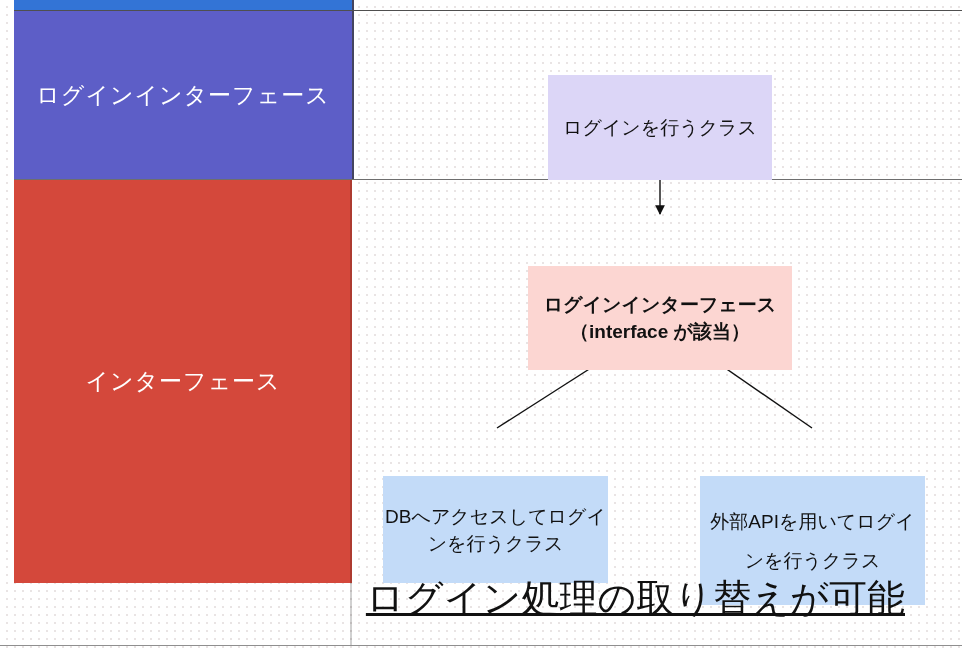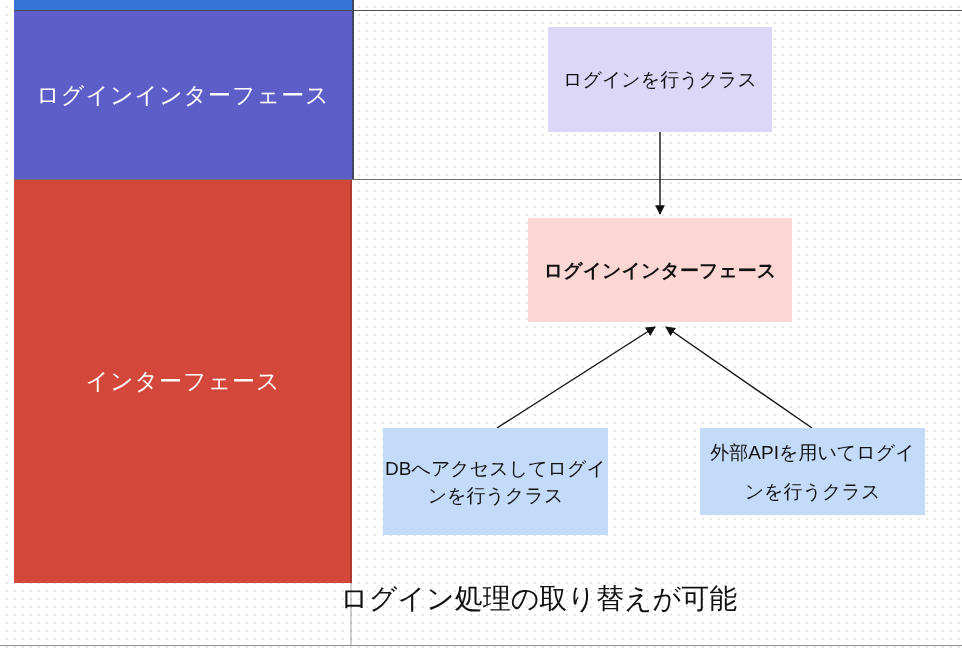--- a/index.html
+++ b/index.html
@@ -19,30 +19,30 @@
   .sec-iface{top:180px;height:403px;background:#d4483b;}
   .vline{position:absolute;left:352px;top:0;width:2px;height:179px;background:#45455f;}
   .vline2{position:absolute;left:350px;top:180px;width:2px;height:465px;background:rgba(0,0,0,0.18);}
   .hline{position:absolute;height:1px;background:#6e6e6e;}
   .hline.h1{left:14px;top:10px;width:948px;background:#4f4f4f;}
   .hline.h2{left:14px;top:179px;width:948px;}
   .hline.h3{left:0;top:645px;width:962px;background:#8f8f8f;}
   
   .node{
     position:absolute;display:flex;flex-direction:column;align-items:center;justify-content:center;
-    text-align:center;font-size:19px;line-height:27px;color:#111;
+    text-align:center;font-size:19px;line-height:27px;color:#111;margin-top:48px;
   }
   .node-login{left:548px;top:27px;width:224px;height:105px;background:#dcd6f7;}
   .node-interface{left:528px;top:218px;width:264px;height:104px;background:#fcd6d2;font-weight:bold;}
   .node-db{left:383px;top:428px;width:225px;height:107px;background:#c3dbf8;}
-  .node-api{left:700px;top:428px;width:225px;height:87px;background:#c3dbf8;gap:12px;}
+  .node-api{left:700px;top:428px;width:225px;height:129px;background:#c3dbf8;gap:12px;}
   .arrows{position:absolute;left:0;top:0;pointer-events:none;}
   .caption{
-    position:absolute;left:340px;top:580px;width:565px;text-align:left;
-    font-size:28px;line-height:37px;color:#111;white-space:nowrap;
+    position:absolute;left:340px;top:580px;width:565px;text-align:right;
+    font-size:38px;line-height:37px;color:#111;white-space:nowrap;text-decoration:underline;
   }
 </style>
 </head>
 <body>
 
 <div class="stage">
 
   <div class="topbar"></div>
 
   <div class="section sec-core">
@@ -69,20 +69,21 @@
     <line x1="497" y1="428" x2="655" y2="327" stroke="#111" stroke-width="1.4" marker-end="url(#ah)"></line>
     <line x1="812" y1="428" x2="666" y2="327" stroke="#111" stroke-width="1.4" marker-end="url(#ah)"></line>
   </svg>
 
   <div class="node node-login">
     <span>ログインを行うクラス</span>
   </div>
 
   <div class="node node-interface">
     <span>ログインインターフェース</span>
+    <span>（interface が該当）</span>
   </div>
 
   <div class="node node-db">
     <span>DBへアクセスしてログイ</span>
     <span>ンを行うクラス</span>
   </div>
 
   <div class="node node-api">
     <span>外部APIを用いてログイ</span>
     <span>ンを行うクラス</span>

